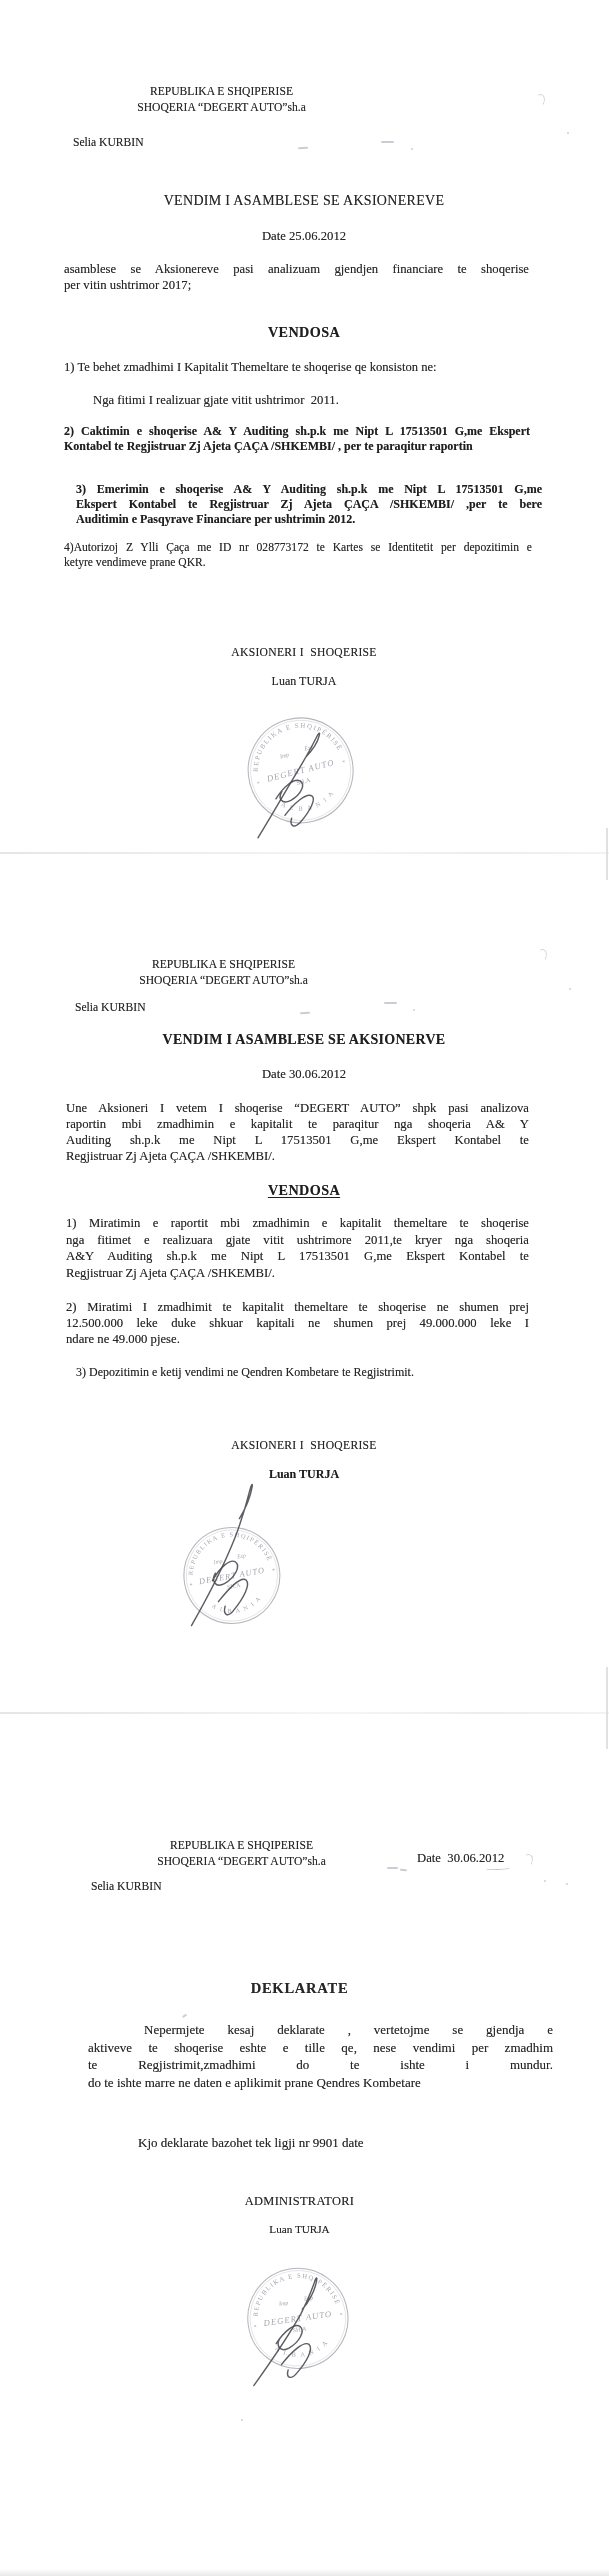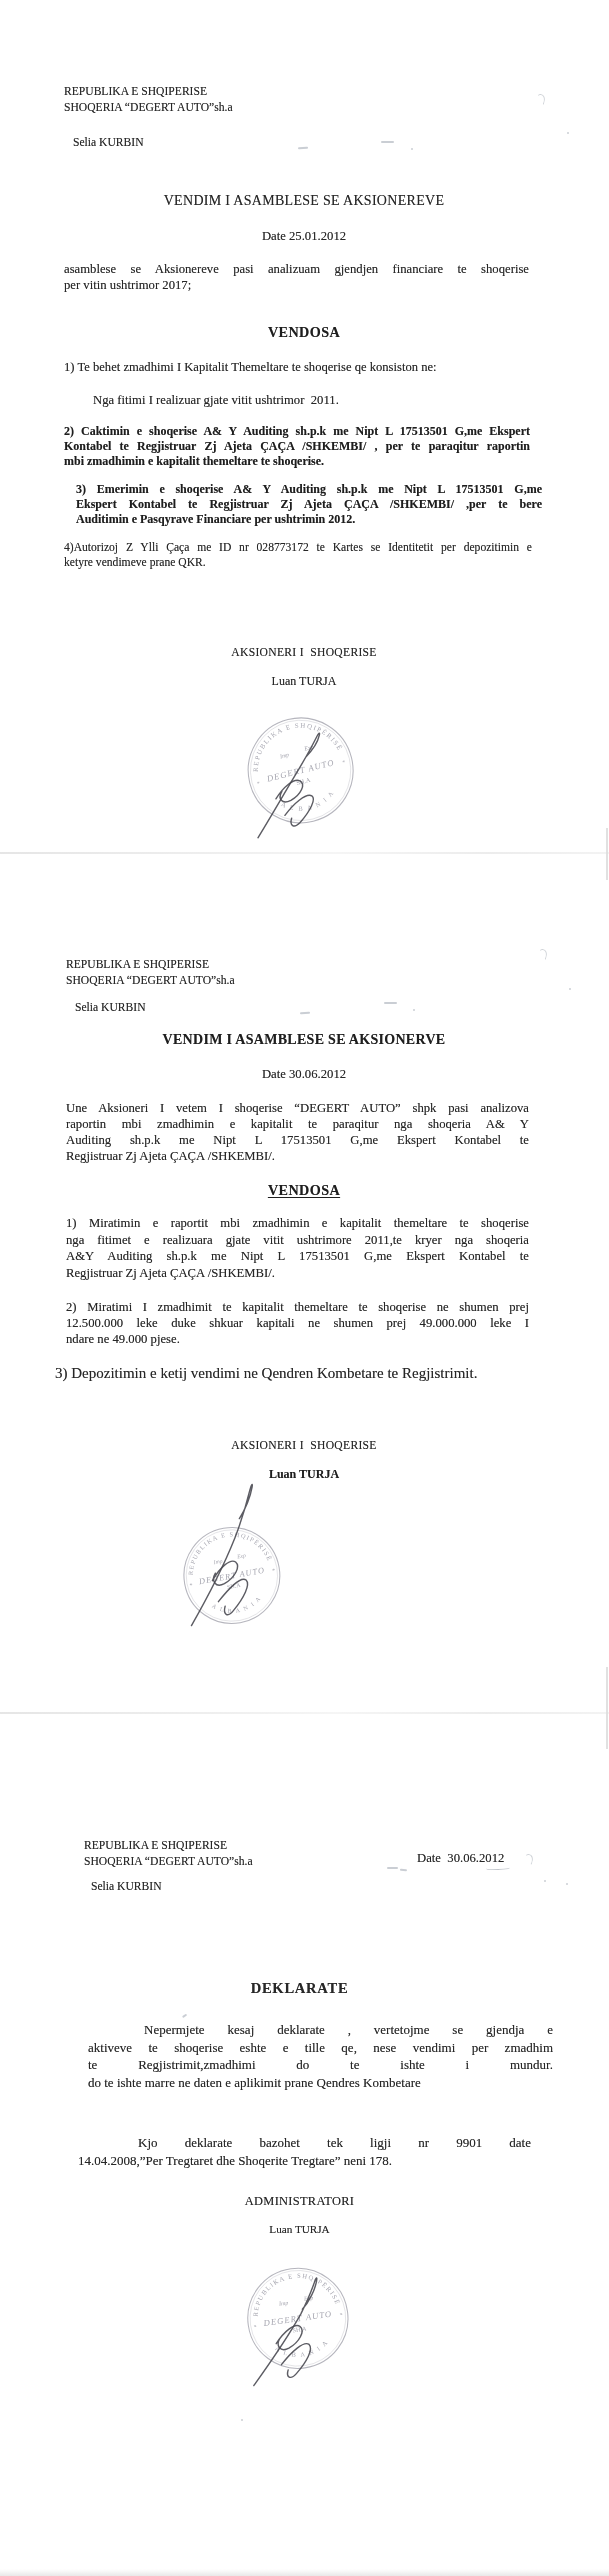--- a/index.html
+++ b/index.html
@@ -2,21 +2,21 @@
 <html style="font-size:12px"><head>
 <meta charset="utf-8">
 <style>
   html,body{margin:0;padding:0;background:#ffffff;}
   #scan{position:relative;width:609px;height:2576px;background:#ffffff;overflow:hidden;
         font-family:"Liberation Serif","DejaVu Serif",serif;color:#2a2a2a;}
   .page{position:absolute;left:0;width:609px;}
   .abs{position:absolute;}
   .txt{color:#272727;text-shadow:0 0 0.3px rgba(50,50,50,.5);}
   .center{text-align:center;}
-  .lines .line{white-space:normal;}
+  .lines .line{white-space:normal;text-align:center;}
   .lines .line:first-child{text-indent:var(--fi,0px);}
   .just .line{text-align:justify;text-align-last:justify;}
   .just .line:last-child{text-align-last:left;}
   .pre{white-space:pre-wrap;}
   .bold{font-weight:bold;color:#1e1e1e;}
   .underline{text-decoration:underline;text-underline-offset:2.2px;text-decoration-thickness:1.1px;}
   .hdr{font-size:11.6px;line-height:15.7px;}
   .body17{font-size:12.7px;line-height:16px;}
   
   .sep{position:absolute;left:0;width:609px;height:1.5px;opacity:.75;
@@ -49,36 +49,35 @@
       </div>
     <div class="abs txt hdr pre" style="left:73px;top:135px;">Selia KURBIN</div>
 
     <div class="smudge-dash" style="left:298px;top:147px;width:9.7px;transform:rotate(-3deg);"></div>
     <div class="smudge-dash" style="left:381px;top:141px;width:12.7px;"></div>
     <div class="smudge-dot" style="left:411px;top:148px;"></div>
     <div class="smudge-curl" style="left:536px;top:94px;transform:rotate(8deg);"></div>
     <div class="smudge-dot" style="left:567px;top:132px;"></div>
 
     <div class="abs txt center" style="left:49px;top:193px;width:510px;font-size:14px;letter-spacing:0.3px;">VENDIM I ASAMBLESE SE AKSIONEREVE</div>
-    <div class="abs txt center pre" style="left:49px;top:229px;width:510px;font-size:12.7px;">Date 25.01.2012</div>
+    <div class="abs txt center pre" style="left:49px;top:229px;width:510px;font-size:12.7px;">Date 25.06.2012</div>
 
     <div class="abs txt body17 lines just" style="left:64px;top:261px;width:465px;">
         <div class="line">asamblese  se Aksionereve pasi analizuam gjendjen financiare  te shoqerise</div>
         <div class="line">per vitin ushtrimor   2017;</div>
       </div>
 
     <div class="abs txt bold center" style="left:49px;top:324px;width:510px;font-size:14.2px;letter-spacing:0.4px;">VENDOSA</div>
 
     <div class="abs txt pre" style="left:64px;top:360px;width:480px;font-size:12.6px;">1) Te behet zmadhimi I Kapitalit Themeltare te shoqerise qe konsiston ne:</div>
     <div class="abs txt pre" style="left:93px;top:393px;width:450px;font-size:12.7px;">Nga fitimi I realizuar gjate vitit ushtrimor  2011.</div>
 
     <div class="abs txt bold lines just" style="left:64px;top:424px;width:466px;font-size:12px;line-height:15px;">
         <div class="line">2) Caktimin e shoqerise  A&amp; Y Auditing  sh.p.k me Nipt L 17513501 G,me  Ekspert</div>
         <div class="line">Kontabel  te  Regjistruar Zj Ajeta  ÇAÇA /SHKEMBI/ , per te paraqitur  raportin</div>
-        <div class="line">mbi  zmadhimin e kapitalit themeltare te shoqerise.</div>
       </div>
     <div class="abs txt bold lines just" style="left:76px;top:482px;width:466px;font-size:12px;line-height:15px;">
         <div class="line">3) Emerimin e shoqerise    A&amp; Y Auditing   sh.p.k me Nipt L 17513501 G,me</div>
         <div class="line">Ekspert Kontabel   te   Regjistruar Zj Ajeta   ÇAÇA /SHKEMBI/  ,per te bere</div>
         <div class="line">Auditimin e  Pasqyrave Financiare per ushtrimin 2012.</div>
       </div>
     <div class="abs txt lines just" style="left:64px;top:540px;width:468px;font-size:11.6px;line-height:15.4px;">
         <div class="line"> 4)Autorizoj Z Ylli Çaça me ID nr 028773172 te Kartes se Identitetit per depozitimin e</div>
         <div class="line">ketyre vendimeve prane QKR.</div>
       </div>
@@ -147,21 +146,21 @@
         <div class="line">1) Miratimin e raportit mbi zmadhimin e kapitalit themeltare te shoqerise</div>
         <div class="line">nga fitimet e realizuara gjate vitit ushtrimore  2011,te kryer nga  shoqeria</div>
         <div class="line">A&amp;Y Auditing  sh.p.k me Nipt L 17513501 G,me  Ekspert Kontabel  te</div>
         <div class="line">Regjistruar Zj Ajeta  ÇAÇA /SHKEMBI/.</div>
       </div>
     <div class="abs txt lines just" style="left:66px;top:447px;width:463px;font-size:12.7px;line-height:16px;">
         <div class="line">2) Miratimi I zmadhimit te kapitalit themeltare te shoqerise ne shumen prej</div>
         <div class="line">12.500.000 leke duke shkuar kapitali ne shumen prej  49.000.000 leke  I</div>
         <div class="line">ndare ne 49.000 pjese.</div>
       </div>
-    <div class="abs txt pre" style="left:55px;top:513px;width:480px;font-size:15px;">3) Depozitimin e ketij vendimi ne Qendren Kombetare te Regjistrimit.</div>
+    <div class="abs txt pre" style="left:76px;top:513px;width:480px;font-size:12px;">3) Depozitimin e ketij vendimi ne Qendren Kombetare te Regjistrimit.</div>
 
     <div class="abs txt center pre" style="left:49px;top:587px;width:510px;font-size:11.6px;letter-spacing:0.3px;">AKSIONERI I  SHOQERISE</div>
     <div class="abs txt bold center" style="left:49px;top:615px;width:510px;font-size:12px;">Luan TURJA</div>
 
     <svg class="stamp-svg" style="left:169px;top:620px;" width="131" height="180" viewBox="0 0 175 240">
       <g transform="rotate(-10 84 138)">
         <circle class="stamp-ring" cx="84" cy="138" r="64"></circle>
         <circle class="stamp-ring2" cx="84" cy="138" r="61"></circle>
         <defs>
           <path id="arc2t" d="M 32,138 A 52,52 0 0 1 136,138"></path>
@@ -210,21 +209,20 @@
     <div class="abs txt center" style="left:67px;top:268px;width:465px;font-size:14.6px;letter-spacing:0.7px;font-weight:bold;">DEKLARATE</div>
 
     <div class="abs txt lines just" style="left:88px;top:309px;width:465px;font-size:13px;line-height:17.6px;--fi:56px;">
         <div class="line">Nepermjete  kesaj  deklarate ,  vertetojme  se  gjendja  e</div>
         <div class="line">aktiveve  te shoqerise eshte e tille qe, nese vendimi per zmadhim</div>
         <div class="line">te Regjistrimit,zmadhimi do te ishte i mundur.</div>
         <div class="line">do te ishte marre ne daten e aplikimit  prane Qendres Kombetare</div>
       </div>
     <div class="abs txt lines just" style="left:78px;top:402px;width:453px;font-size:13px;line-height:17.6px;margin-top:20px;--fi:60px;">
         <div class="line">Kjo  deklarate  bazohet  tek  ligji  nr  9901  date</div>
-        <div class="line">14.04.2008,”Per Tregtaret dhe Shoqerite Tregtare” neni 178.</div>
       </div>
 
     <div class="abs txt center" style="left:67px;top:482px;width:465px;font-size:12.4px;letter-spacing:0.3px;">ADMINISTRATORI</div>
     <div class="abs txt center" style="left:67px;top:511px;width:465px;font-size:11.2px;">Luan TURJA</div>
 
     <svg class="stamp-svg" style="left:235px;top:548px;" width="131" height="142" viewBox="0 0 175 190">
       <g transform="rotate(-8 84 78)">
         <circle class="stamp-ring" cx="84" cy="78" r="67"></circle>
         <circle class="stamp-ring2" cx="84" cy="78" r="64"></circle>
         <defs>

